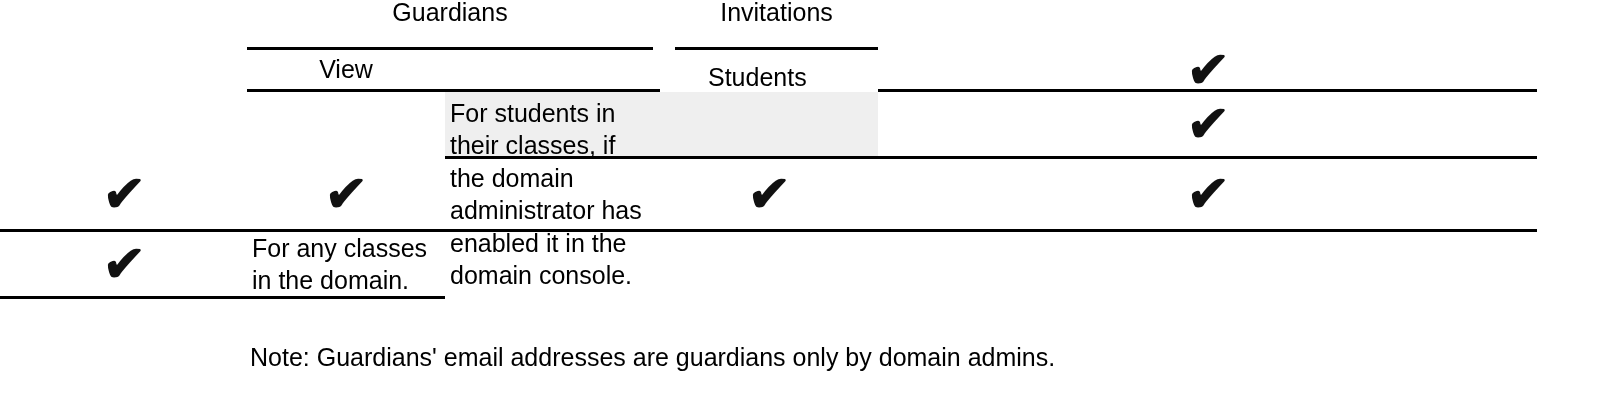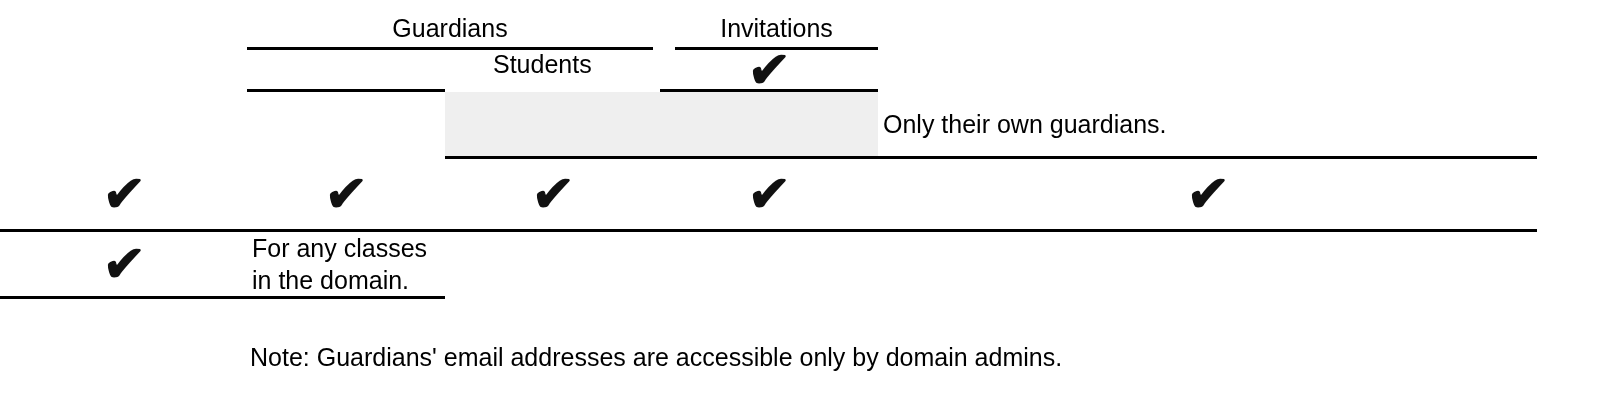--- a/index.html
+++ b/index.html
@@ -13,29 +13,29 @@
   .perm-table {
     display: grid;
     grid-template-columns: 247px 198px 215px 218px 659px;
     grid-template-rows: 50px 42px 67px 73px 67px;
     width: 1537px;
   }
   .cell { font-size: 25px; }
   .bb { border-bottom: 3px solid #000; }
   .group-cell {
     display: flex; align-items: flex-end; justify-content: center;
-    padding-bottom: 4px;
+    padding-bottom: 20px;
   }
   .group-guardians { grid-column: 2 / 4; margin-right: 7px; }
   .group-invitations { grid-column: 4 / 5; margin-left: 15px; text-align: center; }
   .subheader-cell {
     display: flex; align-items: center; justify-content: center;
   }
   .label-cell {
-    display: flex; align-items: flex-start;
+    display: flex; align-items: flex-end;
     padding-left: 48px;
   }
   .check-cell {
     display: flex; align-items: center; justify-content: center;
   }
   .check-glyph {
     font-size: 50px;
     font-weight: bold;
     color: #111111;
     line-height: 1;
@@ -60,51 +60,54 @@
   <div class="cell"></div>
   <div class="cell group-cell group-guardians bb">
     <span>Guardians</span>
   </div>
   <div class="cell group-cell group-invitations bb">
     <span>Invitations</span>
   </div>
   <div class="cell"></div>
 
   <div class="cell"></div>
+  <div class="cell subheader-cell bb">
+    <span>View</span>
+  </div>
   <div class="cell bb"></div>
 
   <div class="cell label-cell">
     <span>Students</span>
   </div>
   <div class="cell check-cell bb">
     <span class="check-glyph">✔</span>
   </div>
   <div class="cell disabled-cell bb" style="background:#efefef;"></div>
-  <div class="cell note-cell bb">
-    <span>Only their own guardians.</span>
-  </div>
 
   <div class="cell check-cell bb">
     <span class="check-glyph">✔</span>
   </div>
   <div class="cell check-cell bb">
     <span class="check-glyph">✔</span>
   </div>
   <div class="cell check-cell bb">
     <span class="check-glyph">✔</span>
+  </div>
+  <div class="cell note-cell bb">
+    <span>For students in their classes, if the domain administrator has enabled it in the domain console.</span>
   </div>
 
   <div class="cell check-cell bb">
     <span class="check-glyph">✔</span>
   </div>
   <div class="cell check-cell bb">
     <span class="check-glyph">✔</span>
   </div>
   <div class="cell check-cell bb">
     <span class="check-glyph">✔</span>
   </div>
   <div class="cell note-cell bb">
     <span>For any classes in the domain.</span>
   </div>
 
 </div>
 
-<div class="footnote">Note: Guardians' email addresses are accessible only by domain admins.</div>
+<div class="footnote">Note: Guardians' email addresses are guardians only by domain admins.</div>
 
 </body></html>

